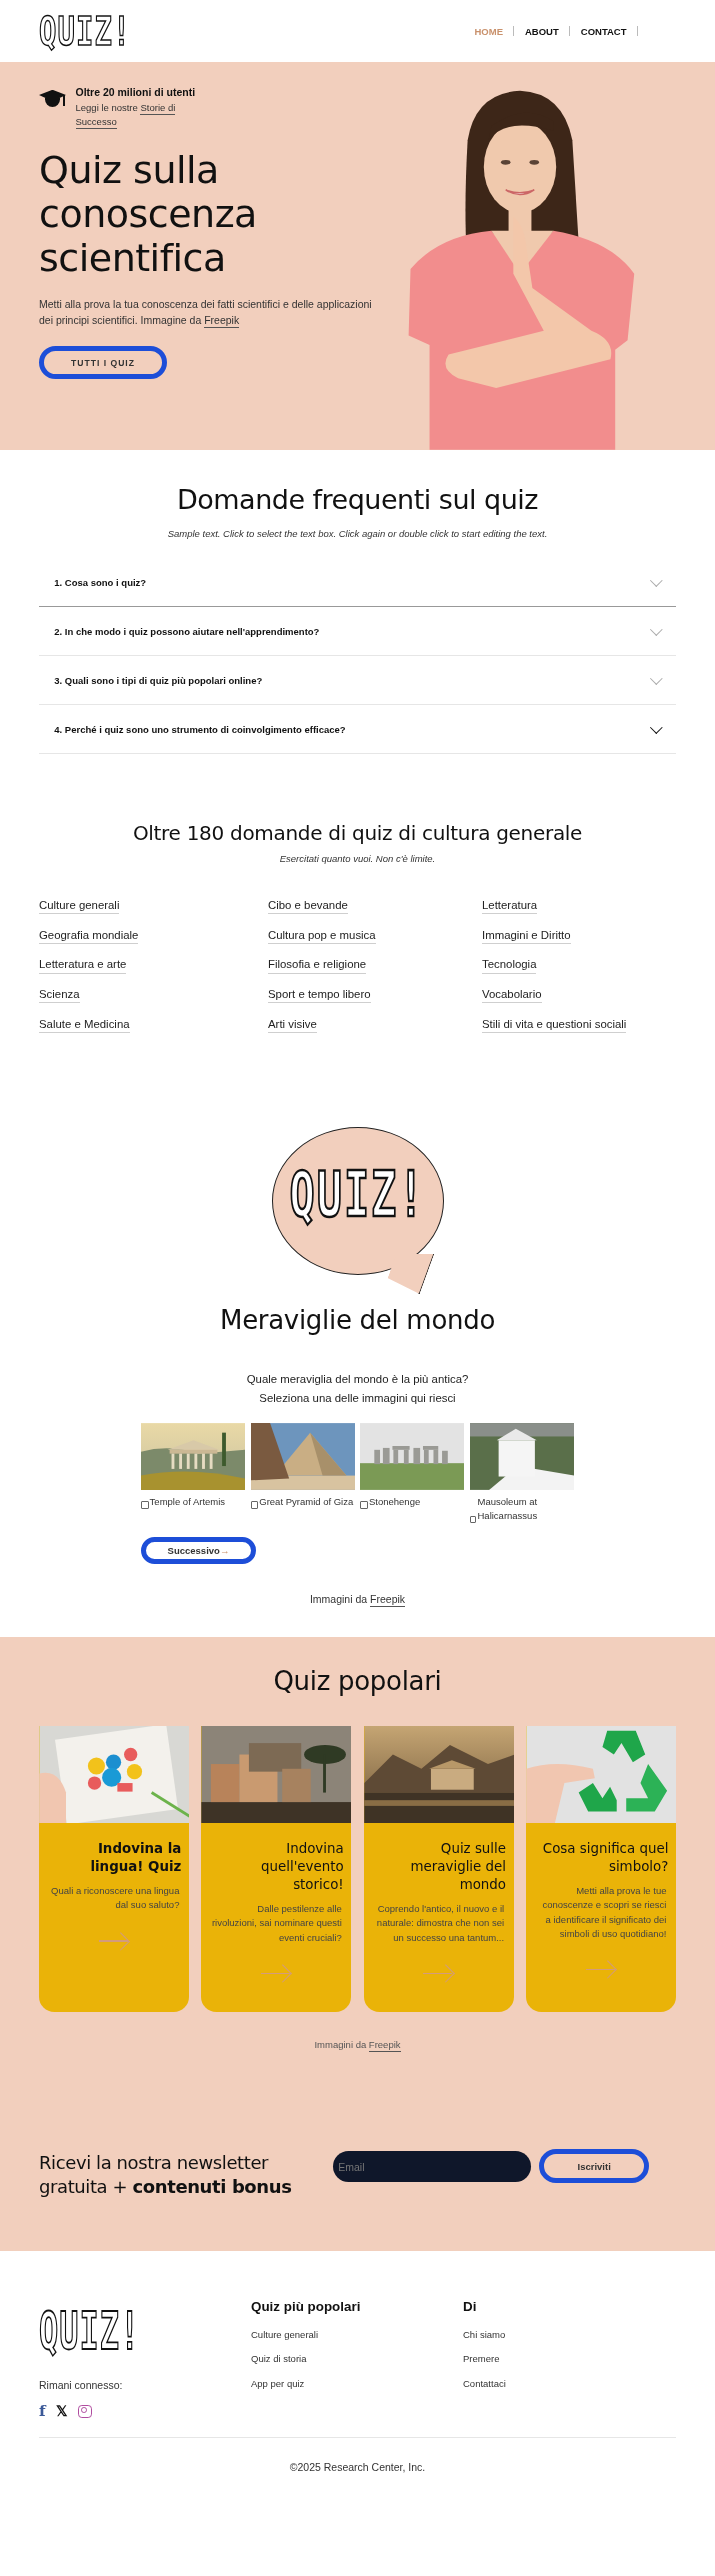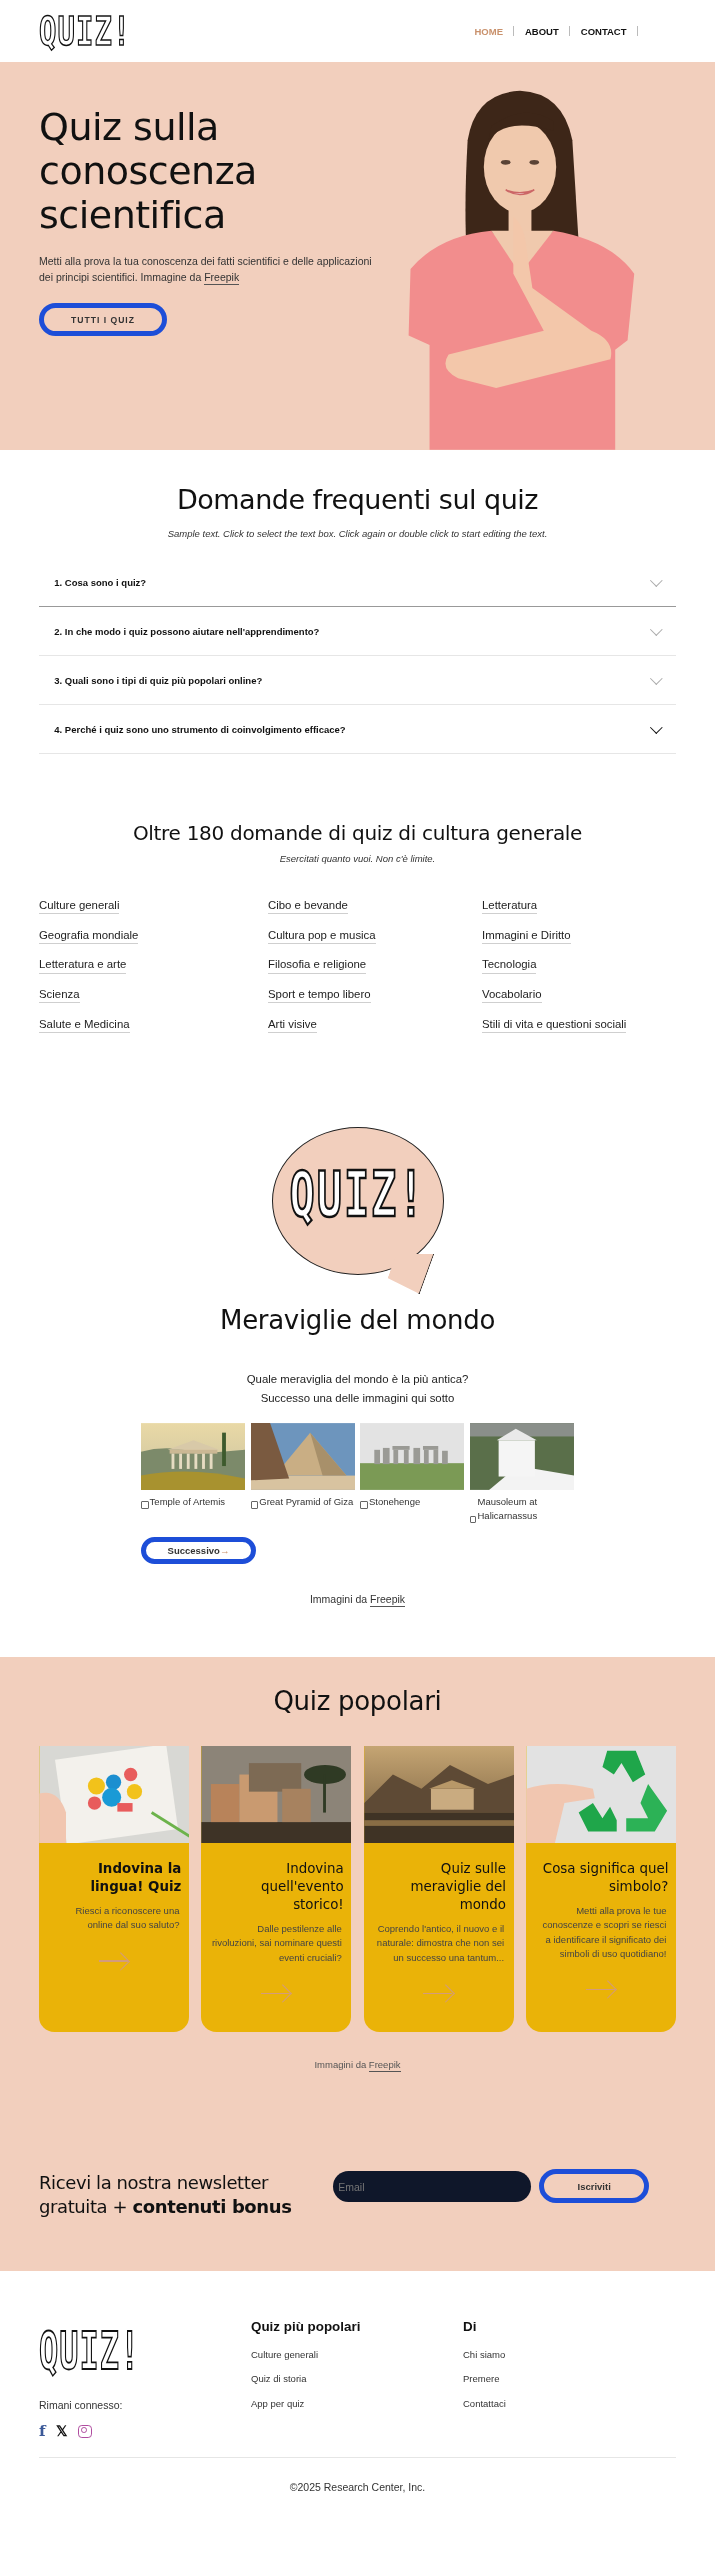--- a/index.html
+++ b/index.html
@@ -63,21 +63,21 @@
   .wonders h2 { font-family: "DejaVu Sans", sans-serif; font-weight: normal; font-size: 26px; margin-top: 11.4px; letter-spacing: -0.3px; }
   .wonders .question { font-size: 11.4px; line-height: 19px; color: #222; margin-top: 35px; }
   .wonder-grid { display: flex; gap: 5.7px; width: 433px; margin: 14.3px auto 0; text-align: left; }
   .wonder { width: 104px; }
   .wonder .img { width: 104px; height: 67px; }
   .wonder label { display: flex; align-items: flex-end; font-size: 9.5px; line-height: 14.3px; color: #333; margin-top: 4.8px; }
   .wonder input { width: 7.6px; height: 7.6px; margin: 2.9px 1px 0 0; appearance: none; border: 1px solid #666; border-radius: 1px; background: #fff; }
   .next-wrap { width: 433px; margin: 13.4px auto 0; text-align: left; }
   .next-wrap .btn-outline { width: 115px; height: 27px; font-size: 9.5px; font-weight: bold; color: #333; }
   .next-wrap .arr { color: #c9916c; font-weight: normal; }
-  .credit { font-size: 10.5px; color: #333; margin-top: 29px; padding-bottom: 52px; }
+  .credit { font-size: 10.5px; color: #333; margin-top: 29px; padding-bottom: 32px; }
 
   
   .popular { padding: 29px 39px 0; height: 501px; }
   .popular h2 { font-family: "DejaVu Sans", sans-serif; font-weight: normal; font-size: 26px; text-align: center; letter-spacing: -0.3px; }
   .cards { display: flex; gap: 12.4px; margin-top: 30px; }
   .card { width: 151px; height: 286px; background: #eab308; border-radius: 0 0 15.3px 15.3px; text-align: right; overflow: hidden; }
   .card .img { height: 97px; }
   .card h3 { font-family: "DejaVu Sans", sans-serif; font-size: 13.4px; line-height: 18px; font-weight: normal; margin-top: 17px; padding: 0 7.6px; }
   .card h3.bold { font-weight: bold; }
   .card p { font-size: 9.5px; line-height: 14.3px; color: #444; margin-top: 8.6px; padding: 0 9.5px; }
@@ -123,20 +123,31 @@
     <span class="sep"></span>
     <a>ABOUT</a>
     <span class="sep"></span>
     <a>CONTACT</a>
     <span class="sep"></span>
   </nav>
 </header>
 
 <section class="hero peach">
   <div class="hero-left">
+    <div class="badge">
+      <span class="cap">
+          <span class="top"></span>
+          <span class="base"></span>
+          <span class="tassel"></span>
+        </span>
+      <div>
+        <div class="badge-title">Oltre 20 milioni di utenti</div>
+        <div class="badge-sub"><span>Leggi le nostre </span><a class="u">Storie di Successo</a></div>
+      </div>
+    </div>
     <h1>Quiz sulla conoscenza scientifica</h1>
     <p><span>Metti alla prova la tua conoscenza dei fatti scientifici e delle applicazioni dei principi scientifici. Immagine da </span><a class="u">Freepik</a></p>
     <button class="btn-outline">TUTTI I QUIZ</button>
   </div>
   <svg class="hero-photo ph" viewBox="0 0 250 385">
     <path d="M70 60 Q78 10 125 8 Q170 10 180 60 L188 190 Q190 240 175 260 L82 260 Q62 200 70 60Z" fill="#3d2618"></path>
     <ellipse cx="125" cy="88" rx="38" ry="48" fill="#f0c9ad"></ellipse>
     <path d="M92 60 Q110 35 160 50 L160 40 Q130 20 95 45Z" fill="#3d2618"></path>
     <ellipse cx="110" cy="83" rx="5" ry="2.5" fill="#5a4336"></ellipse>
     <ellipse cx="140" cy="83" rx="5" ry="2.5" fill="#5a4336"></ellipse>
@@ -203,21 +214,21 @@
 
 <section class="wonders">
   <div class="bubble">
     <div class="oval"></div>
     <div class="tail"></div>
     <div class="word">QUIZ!</div>
   </div>
   <h2>Meraviglie del mondo</h2>
   <div class="question">
     <div>Quale meraviglia del mondo è la più antica?</div>
-    <div>Successo una delle immagini qui sotto</div>
+    <div>Seleziona una delle immagini qui riesci</div>
   </div>
   <div class="wonder-grid">
     <div class="wonder">
       <svg class="img ph" viewBox="0 0 109 70">
         <defs>
             <linearGradient id="s1" x1="0" y1="0" x2="0" y2="1">
               <stop offset="0" stop-color="#e9d9a6"></stop>
               <stop offset="1" stop-color="#c8c1a0"></stop>
             </linearGradient>
           </defs>
@@ -310,21 +321,21 @@
           <circle cx="78" cy="38" r="8" fill="#1c8fd0"></circle>
           <circle cx="96" cy="30" r="7" fill="#e85c5c"></circle>
           <circle cx="76" cy="54" r="10" fill="#1a9ad6"></circle>
           <circle cx="100" cy="48" r="8" fill="#f2c21b"></circle>
           <circle cx="58" cy="60" r="7" fill="#e85c5c"></circle>
           <rect x="82" y="60" width="16" height="9" fill="#e85c5c"></rect>
         <path d="M0 50 Q20 45 28 70 L28 102 L0 102Z" fill="#f1c6b0"></path>
           <path d="M118 70 L158 95" stroke="#6cb34b" stroke-width="3"></path>
       </svg>
       <h3 class="bold">Indovina la lingua! Quiz</h3>
-      <p>Riesci a riconoscere una online dal suo saluto?</p>
+      <p>Quali a riconoscere una lingua dal suo saluto?</p>
       <a class="go"></a>
     </div>
     <div class="card">
       <svg class="img ph" viewBox="0 0 158 102" width="151" height="97">
         <rect width="158" height="102" fill="#8c8478"></rect>
           <rect y="80" width="158" height="22" fill="#3e3326"></rect>
         <rect x="10" y="40" width="30" height="40" fill="#b8835a"></rect>
           <rect x="40" y="30" width="40" height="50" fill="#c99a70"></rect>
           <rect x="50" y="18" width="55" height="30" fill="#7d6a54"></rect>
           <rect x="85" y="45" width="30" height="35" fill="#a7825f"></rect>

